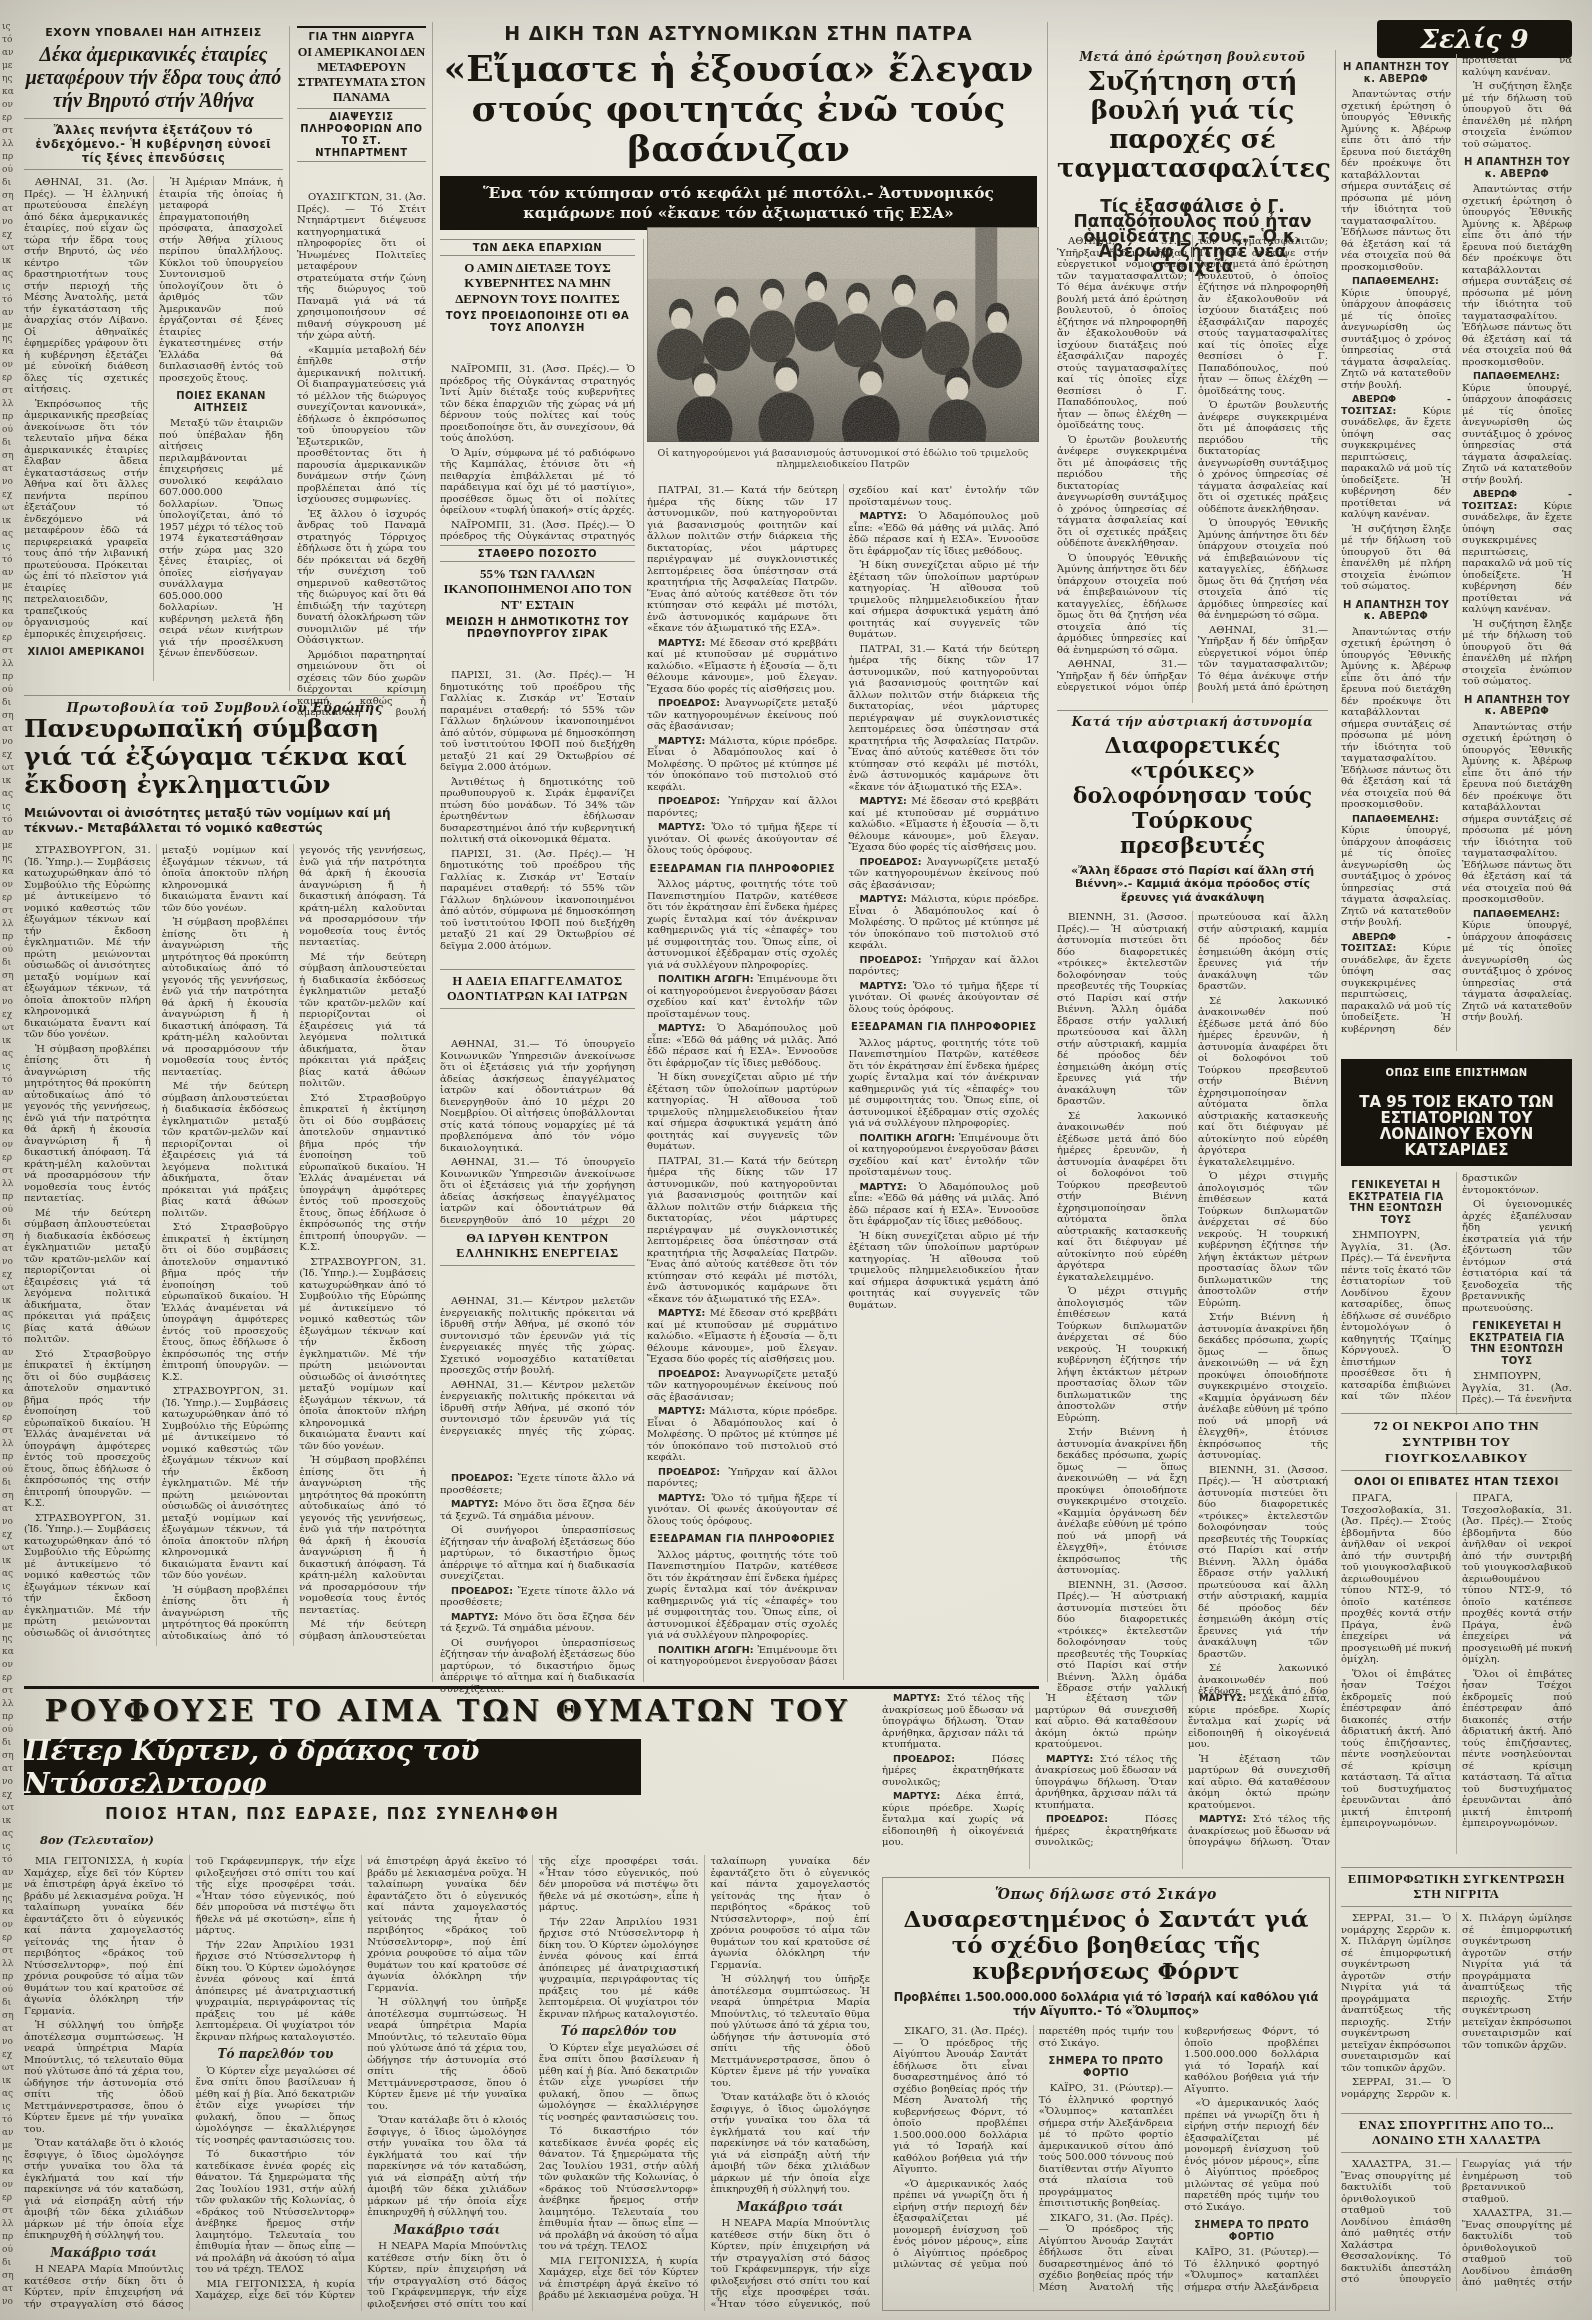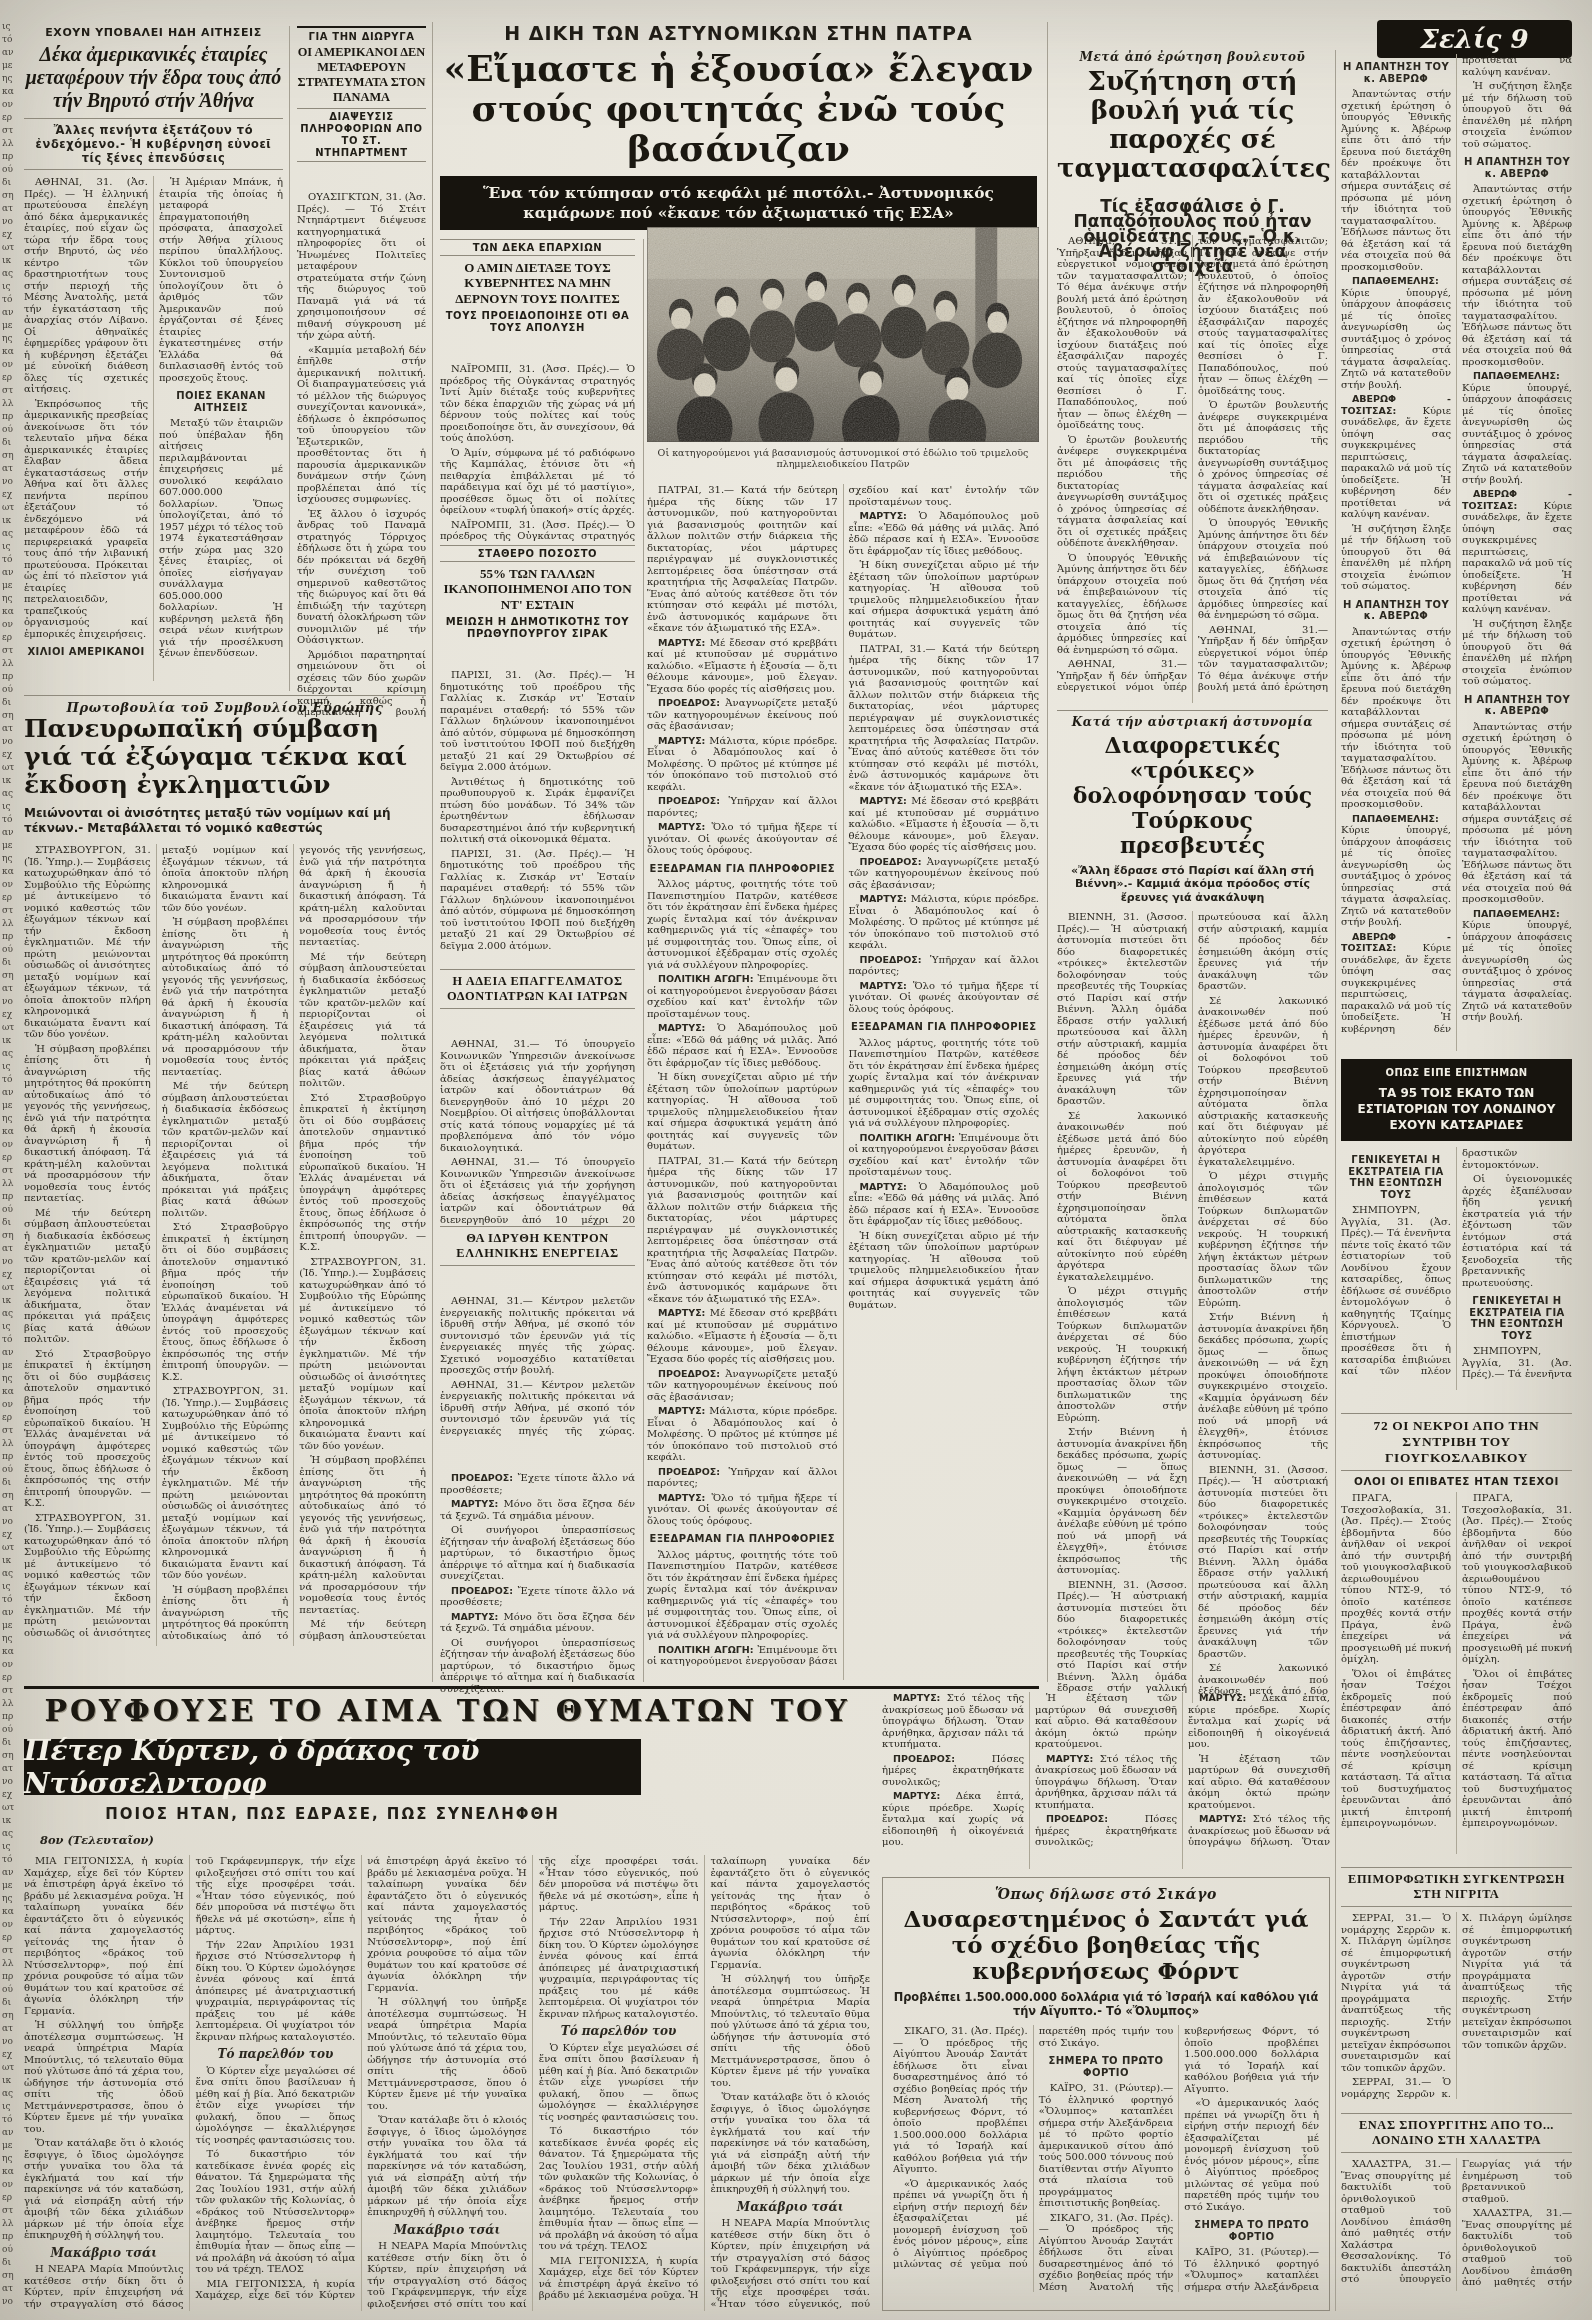--- a/index.html
+++ b/index.html
@@ -470,21 +470,21 @@
         <p>Ὁ μέχρι στιγμῆς ἀπολογισμός τῶν ἐπιθέσεων κατά Τούρκων διπλωματῶν ἀνέρχεται σέ δύο νεκρούς. Ἡ τουρκική κυβέρνηση ἐζήτησε τήν λήψη ἐκτάκτων μέτρων προστασίας ὅλων τῶν διπλωματικῶν της ἀποστολῶν στήν Εὐρώπη.</p>
         <p>Στήν Βιέννη ἡ ἀστυνομία ἀνακρίνει ἤδη δεκάδες πρόσωπα, χωρίς ὅμως — ὅπως ἀνεκοινώθη — νά ἔχη προκύψει ὁποιοδήποτε συγκεκριμένο στοιχεῖο. «Καμμία ὀργάνωση δέν ἀνέλαβε εὐθύνη μέ τρόπο πού νά μπορῆ νά ἐλεγχθῆ», ἐτόνισε ἐκπρόσωπος τῆς ἀστυνομίας.</p>
         <p>ΒΙΕΝΝΗ, 31. (Ἀσσοσ. Πρές).— Ἡ αὐστριακή ἀστυνομία πιστεύει ὅτι δύο διαφορετικές «τρόικες» ἐκτελεστῶν δολοφόνησαν τούς πρεσβευτές τῆς Τουρκίας στό Παρίσι καί στήν Βιέννη. Ἄλλη ὁμάδα ἔδρασε στήν γαλλική πρωτεύουσα καί ἄλλη στήν αὐστριακή, καμμία δέ πρόοδος δέν ἐσημειώθη ἀκόμη στίς ἔρευνες γιά τήν ἀνακάλυψη τῶν δραστῶν.</p>
         <p>Σέ λακωνικό ἀνακοινωθέν πού ἐξέδωσε μετά ἀπό δύο ἡμέρες ἐρευνῶν, ἡ ἀστυνομία ἀναφέρει ὅτι οἱ δολοφόνοι τοῦ Τούρκου πρεσβευτοῦ στήν Βιέννη ἐχρησιμοποίησαν αὐτόματα ὅπλα αὐστριακῆς κατασκευῆς καί ὅτι διέφυγαν μέ αὐτοκίνητο πού εὑρέθη ἀργότερα ἐγκαταλελειμμένο.</p>
       </div>
   </section>
 
   <section class="abs" style="left:1341px;top:1059px;width:231px;height:346px">
     <div class="blackbox" style="padding:8px 6px;text-align:center">
       <div style="font-family:'DejaVu Sans',sans-serif;font-weight:700;font-size:10px;letter-spacing:0.5px">ΟΠΩΣ ΕΙΠΕ ΕΠΙΣΤΗΜΩΝ</div>
-      <div style="font-family:'DejaVu Sans',sans-serif;font-weight:700;font-size:12px;line-height:16px;margin-top:7px">ΤΑ 95 ΤΟΙΣ ΕΚΑΤΟ ΤΩΝ ΕΣΤΙΑΤΟΡΙΩΝ ΤΟΥ ΛΟΝΔΙΝΟΥ ΕΧΟΥΝ ΚΑΤΣΑΡΙΔΕΣ</div>
+      <div style="font-family:'DejaVu Sans',sans-serif;font-weight:700;font-size:15px;line-height:16px;margin-top:16px">ΤΑ 95 ΤΟΙΣ ΕΚΑΤΟ ΤΩΝ ΕΣΤΙΑΤΟΡΙΩΝ ΤΟΥ ΛΟΝΔΙΝΟΥ ΕΧΟΥΝ ΚΑΤΣΑΡΙΔΕΣ</div>
     </div>
     <div class="body c2" style="height:243px;margin-top:6px">
         <p class="crosshead">ΓΕΝΙΚΕΥΕΤΑΙ Η ΕΚΣΤΡΑΤΕΙΑ ΓΙΑ ΤΗΝ ΕΞΟΝΤΩΣΗ ΤΟΥΣ</p>
         <p>ΣΗΜΠΟΥΡΝ, Ἀγγλία, 31. (Ἀσ. Πρές).— Τά ἐνενῆντα πέντε τοῖς ἑκατό τῶν ἑστιατορίων τοῦ Λονδίνου ἔχουν κατσαρίδες, ὅπως ἐδήλωσε σέ συνέδριο ἐντομολόγων ὁ καθηγητής Τζαίημς Κόρνγουελ. Ὁ ἐπιστήμων προσέθεσε ὅτι ἡ κατσαρίδα ἐπιβιώνει καί τῶν πλέον δραστικῶν ἐντομοκτόνων.</p>
         <p>Οἱ ὑγειονομικές ἀρχές ἐξαπέλυσαν ἤδη γενική ἐκστρατεία γιά τήν ἐξόντωση τῶν ἐντόμων στά ἑστιατόρια καί τά ξενοδοχεῖα τῆς βρεταννικῆς πρωτευούσης.</p>
         <p class="crosshead">ΓΕΝΙΚΕΥΕΤΑΙ Η ΕΚΣΤΡΑΤΕΙΑ ΓΙΑ ΤΗΝ ΕΞΟΝΤΩΣΗ ΤΟΥΣ</p>
         <p>ΣΗΜΠΟΥΡΝ, Ἀγγλία, 31. (Ἀσ. Πρές).— Τά ἐνενῆντα πέντε τοῖς ἑκατό τῶν ἑστιατορίων τοῦ Λονδίνου ἔχουν κατσαρίδες, ὅπως ἐδήλωσε σέ συνέδριο ἐντομολόγων ὁ καθηγητής Τζαίημς Κόρνγουελ. Ὁ ἐπιστήμων προσέθεσε ὅτι ἡ κατσαρίδα ἐπιβιώνει καί τῶν πλέον δραστικῶν ἐντομοκτόνων.</p>
       </div>
   </section>
 

